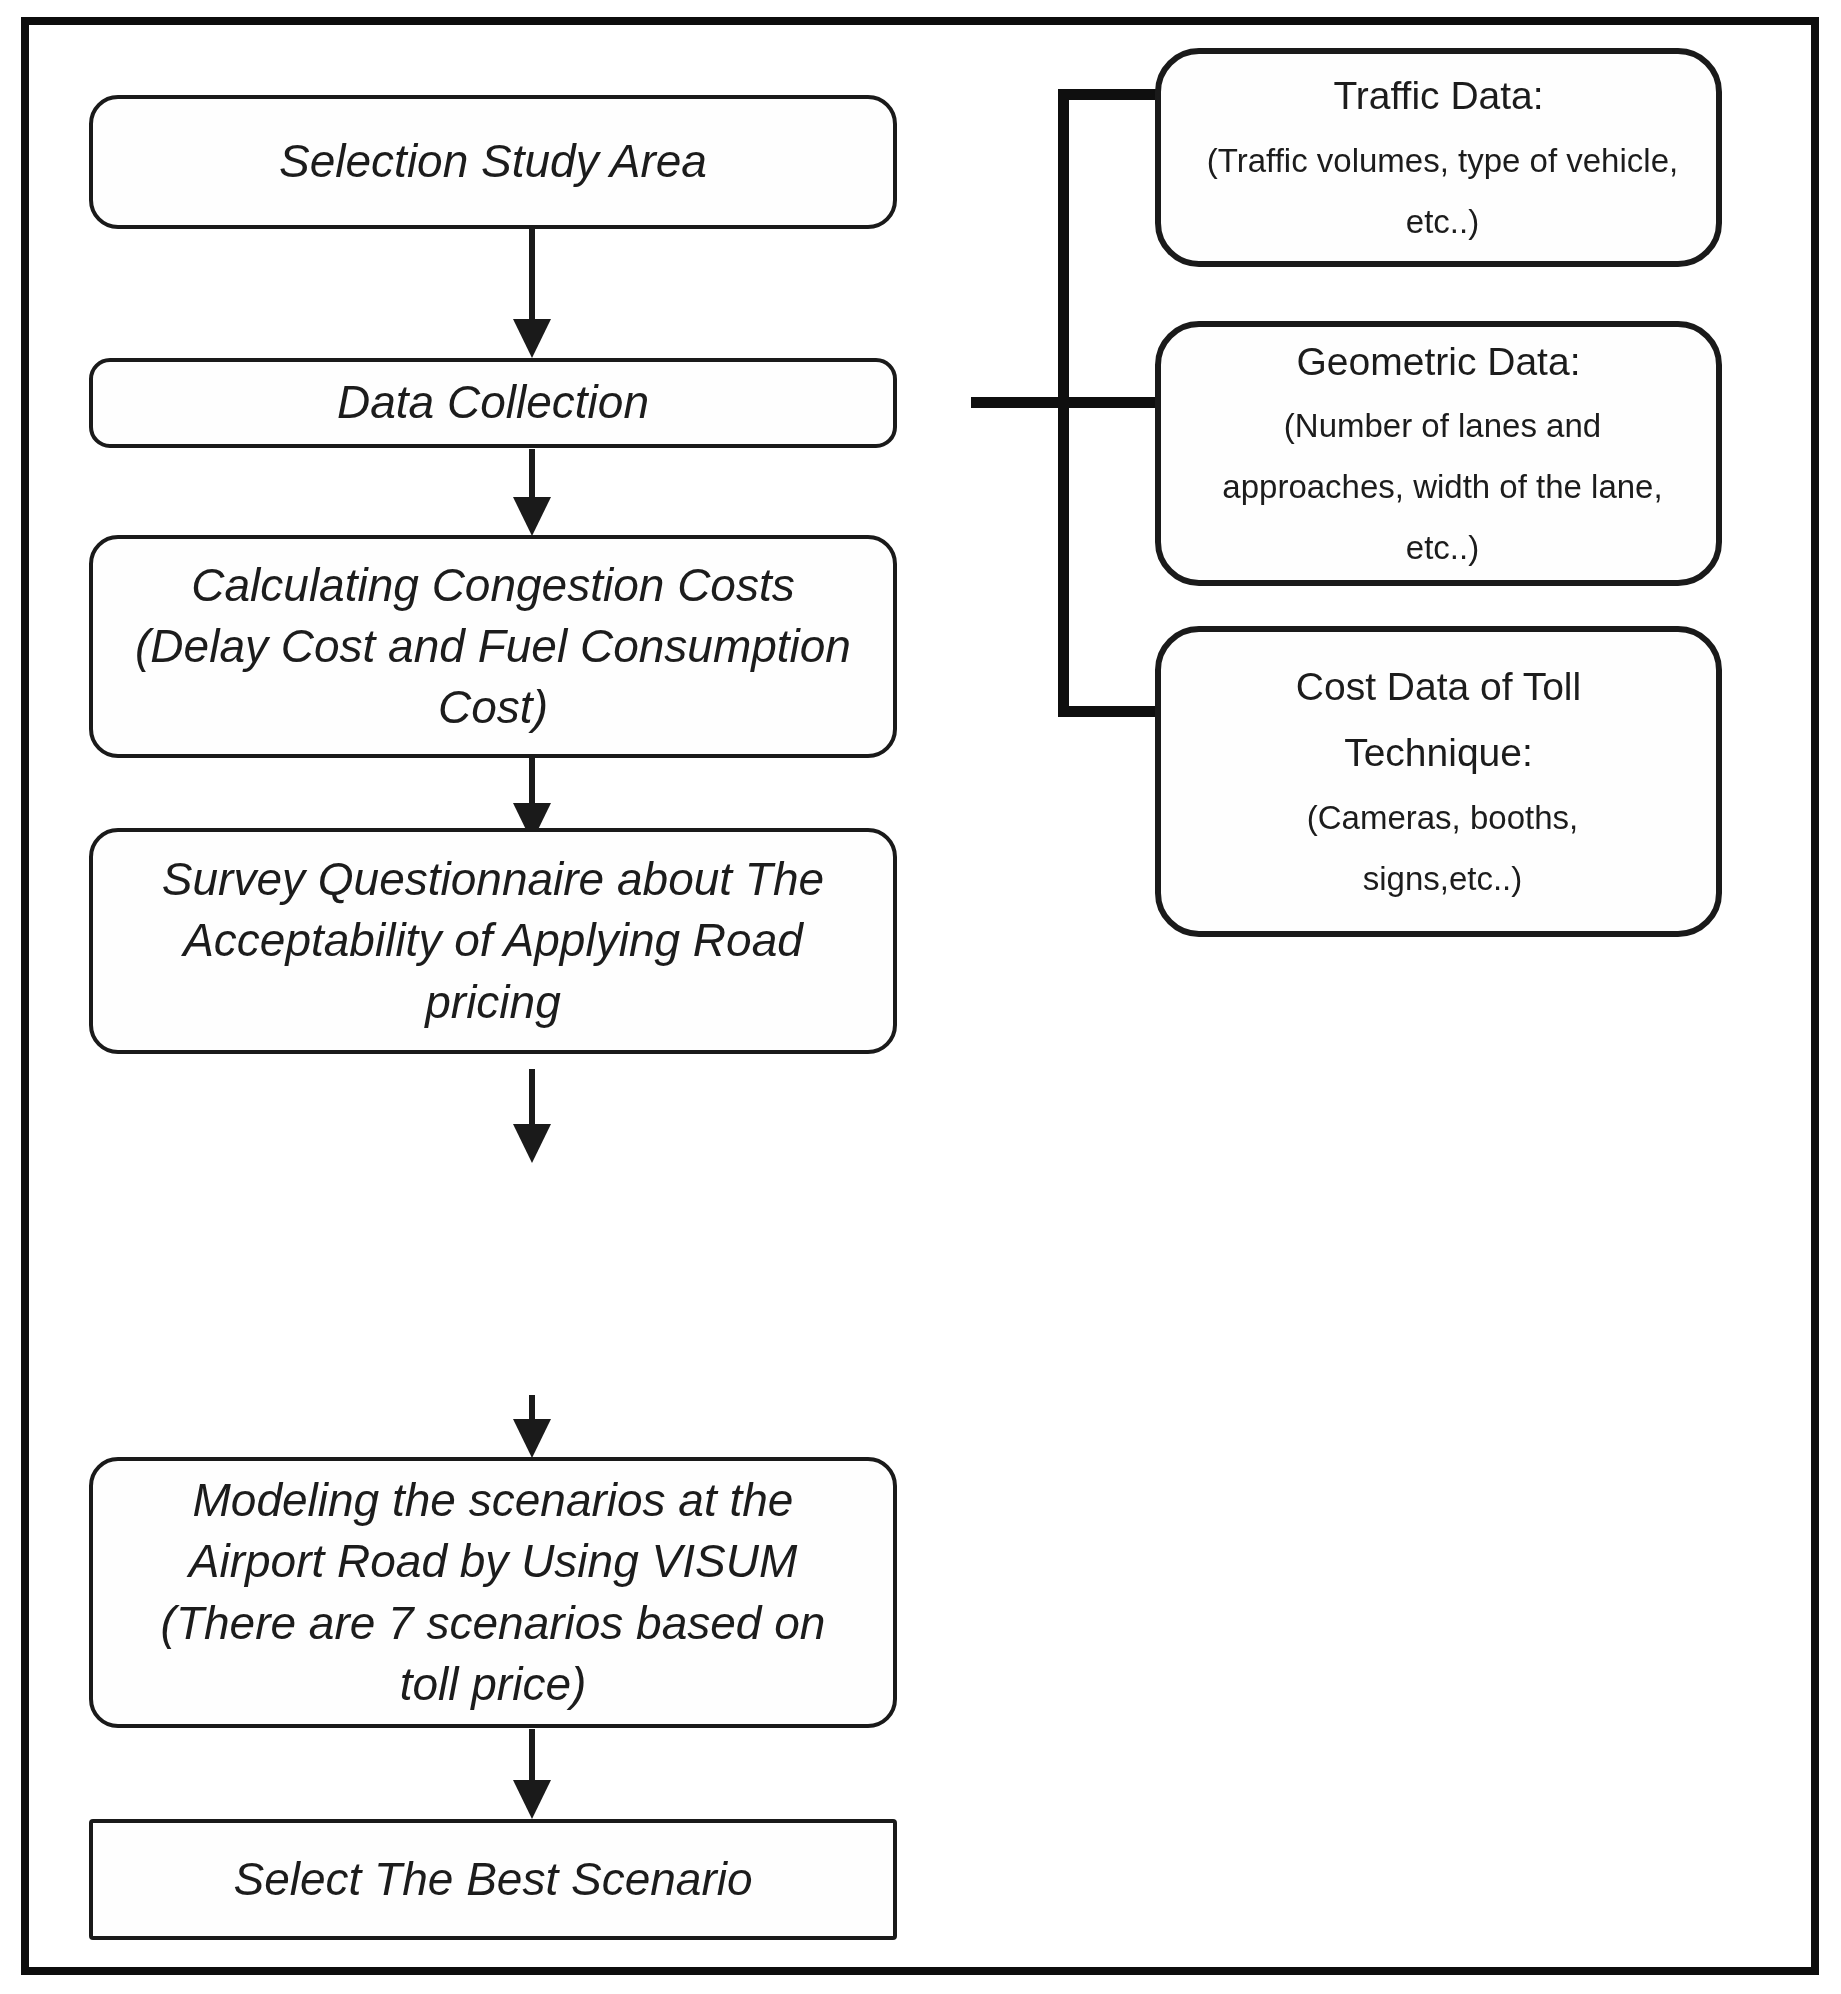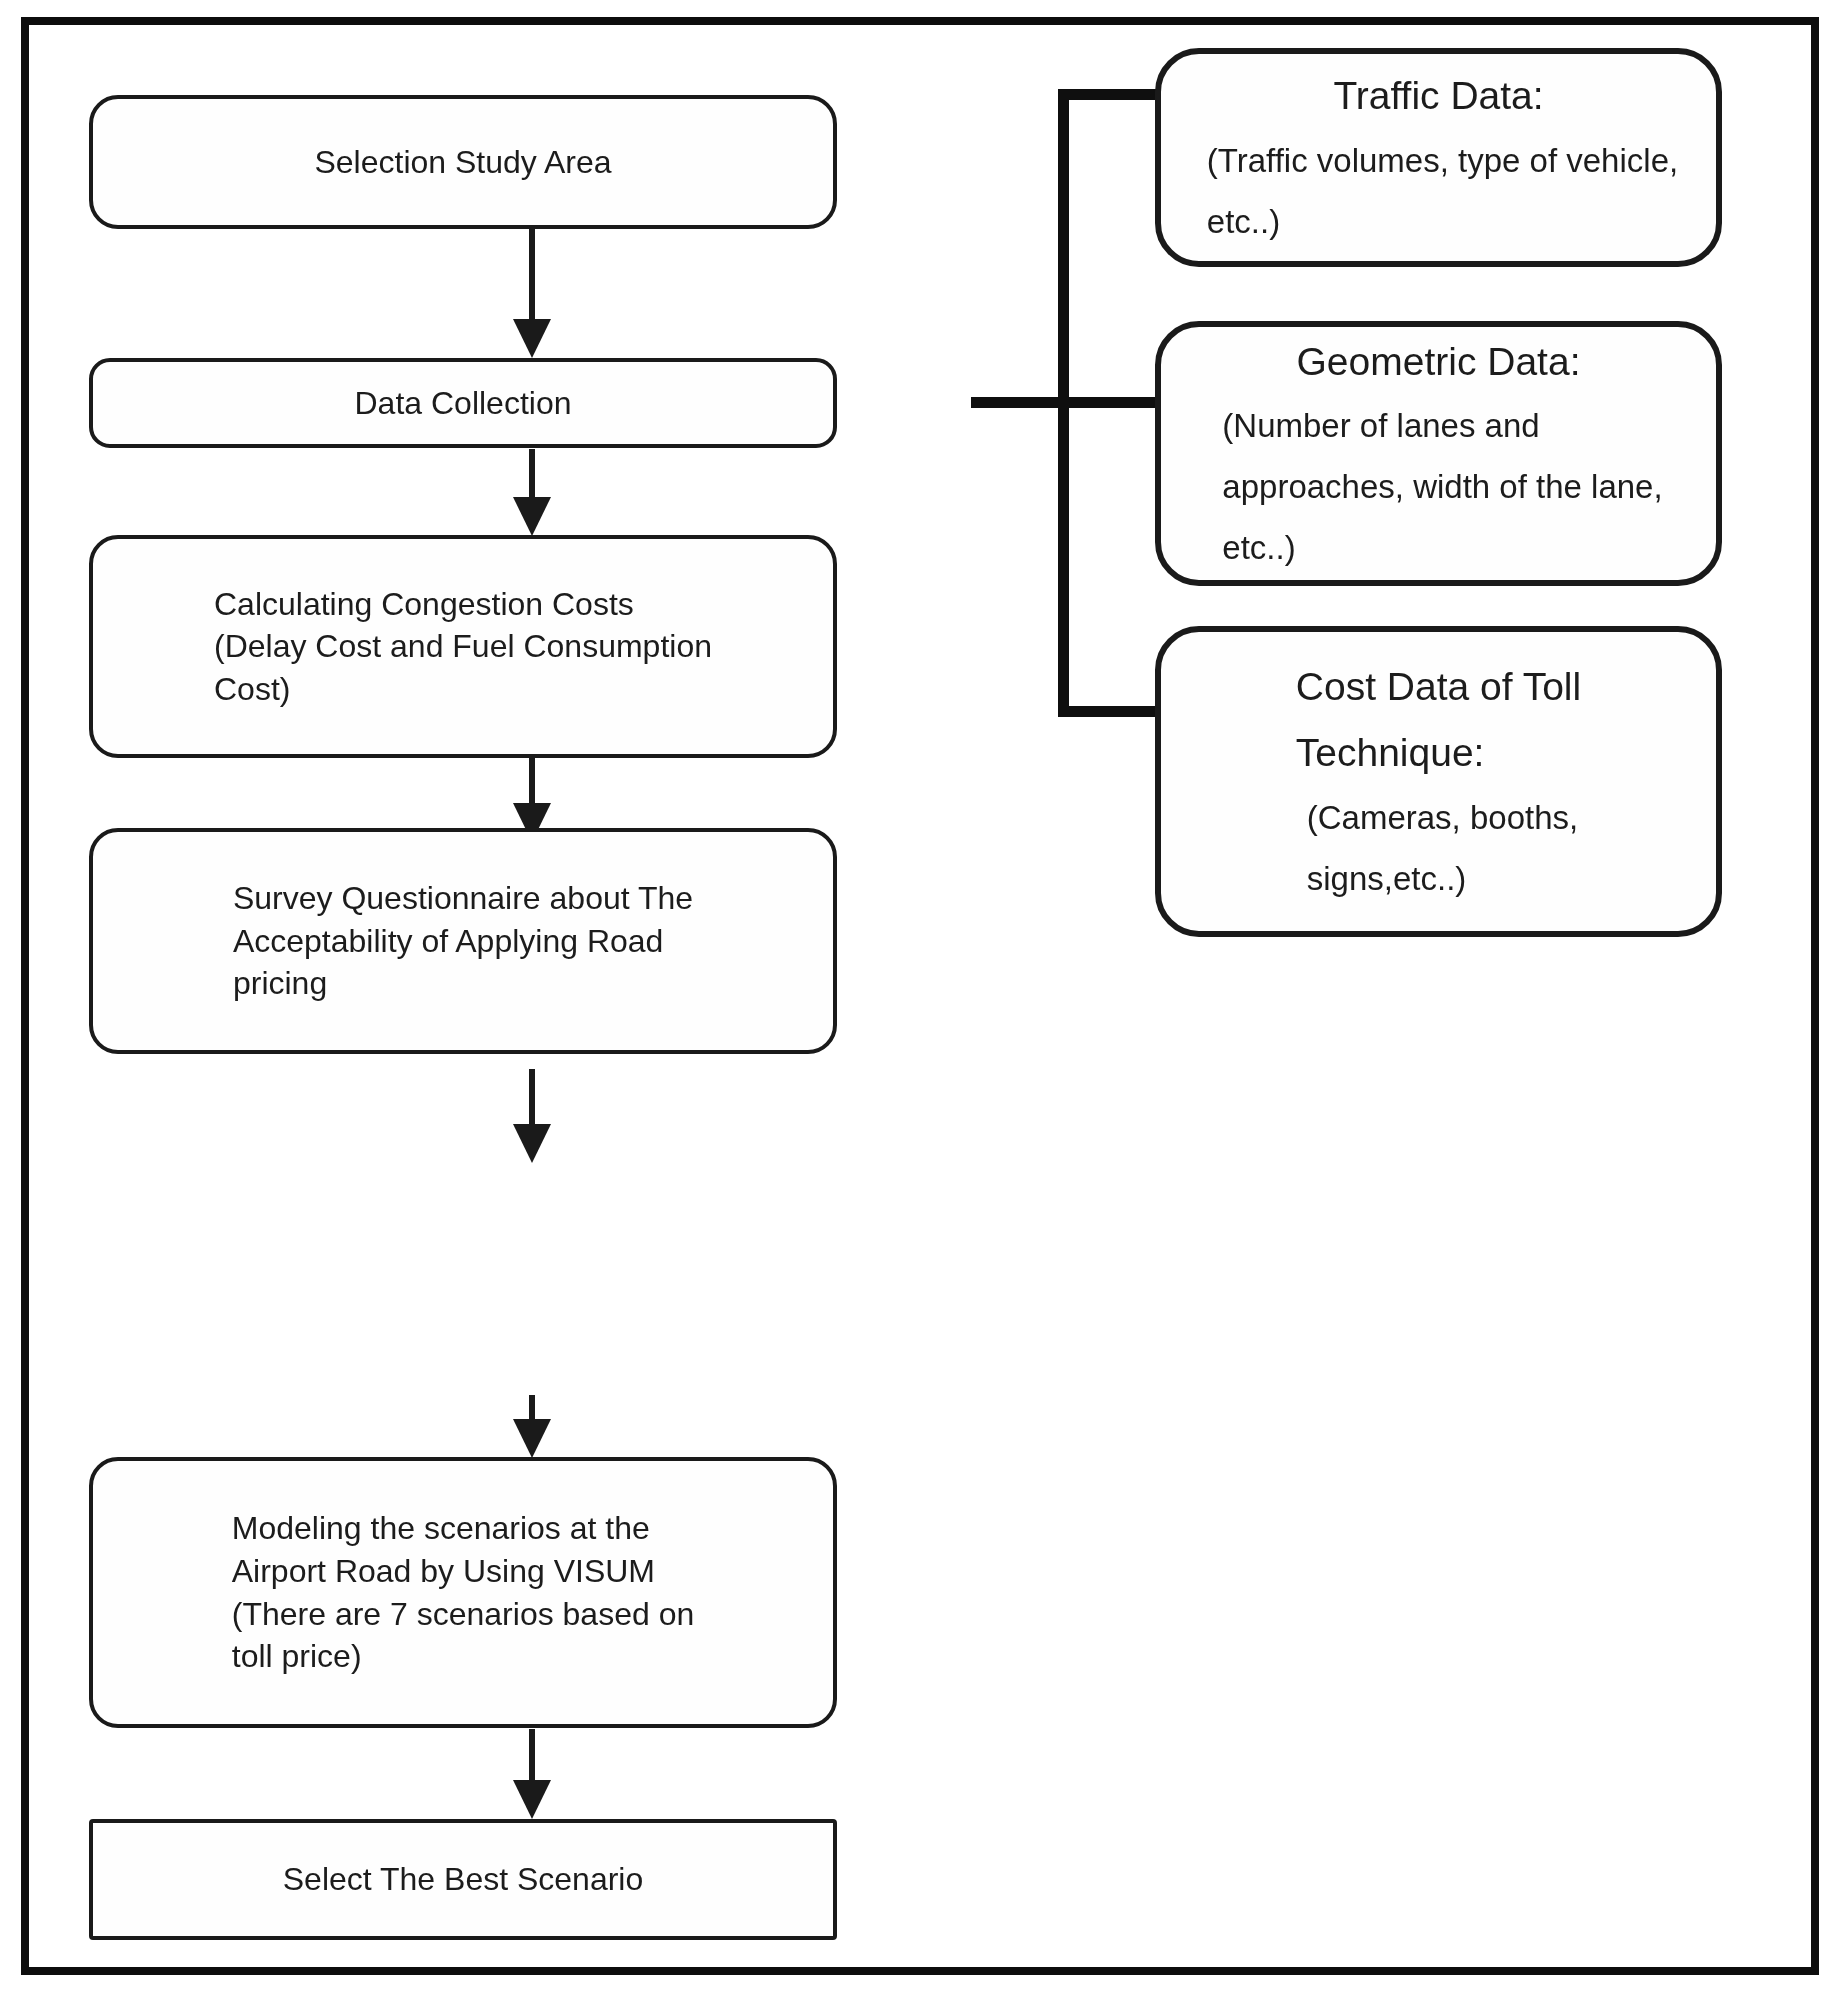--- a/index.html
+++ b/index.html
@@ -19,26 +19,27 @@
   .box{
     position:absolute;
     background:#fefefe;
     border:4.5px solid #1a1a1a;
     border-radius:29px;
     box-sizing:border-box;
     display:flex;
     flex-direction:column;
     align-items:center;
     justify-content:center;
-    text-align:left;
+    text-align:center;
   }
   .step{
-    left:89px;width:748px;
-    font-size:32px;
+    left:89px;width:808px;
+    font-size:46px;
     line-height:1.33;
+    font-style:italic;
   }
   .step-label{white-space:pre-line;}
   .source{
     left:1155px;width:567px;
     border-width:6px;
     border-radius:44px;
   }
   .ds-title{font-size:39px;line-height:1.7;white-space:pre-line;}
   .ds-detail{font-size:33px;line-height:1.85;white-space:pre-line;margin-left:8px;}
   .arrow{position:absolute;left:513px;width:38px;}

